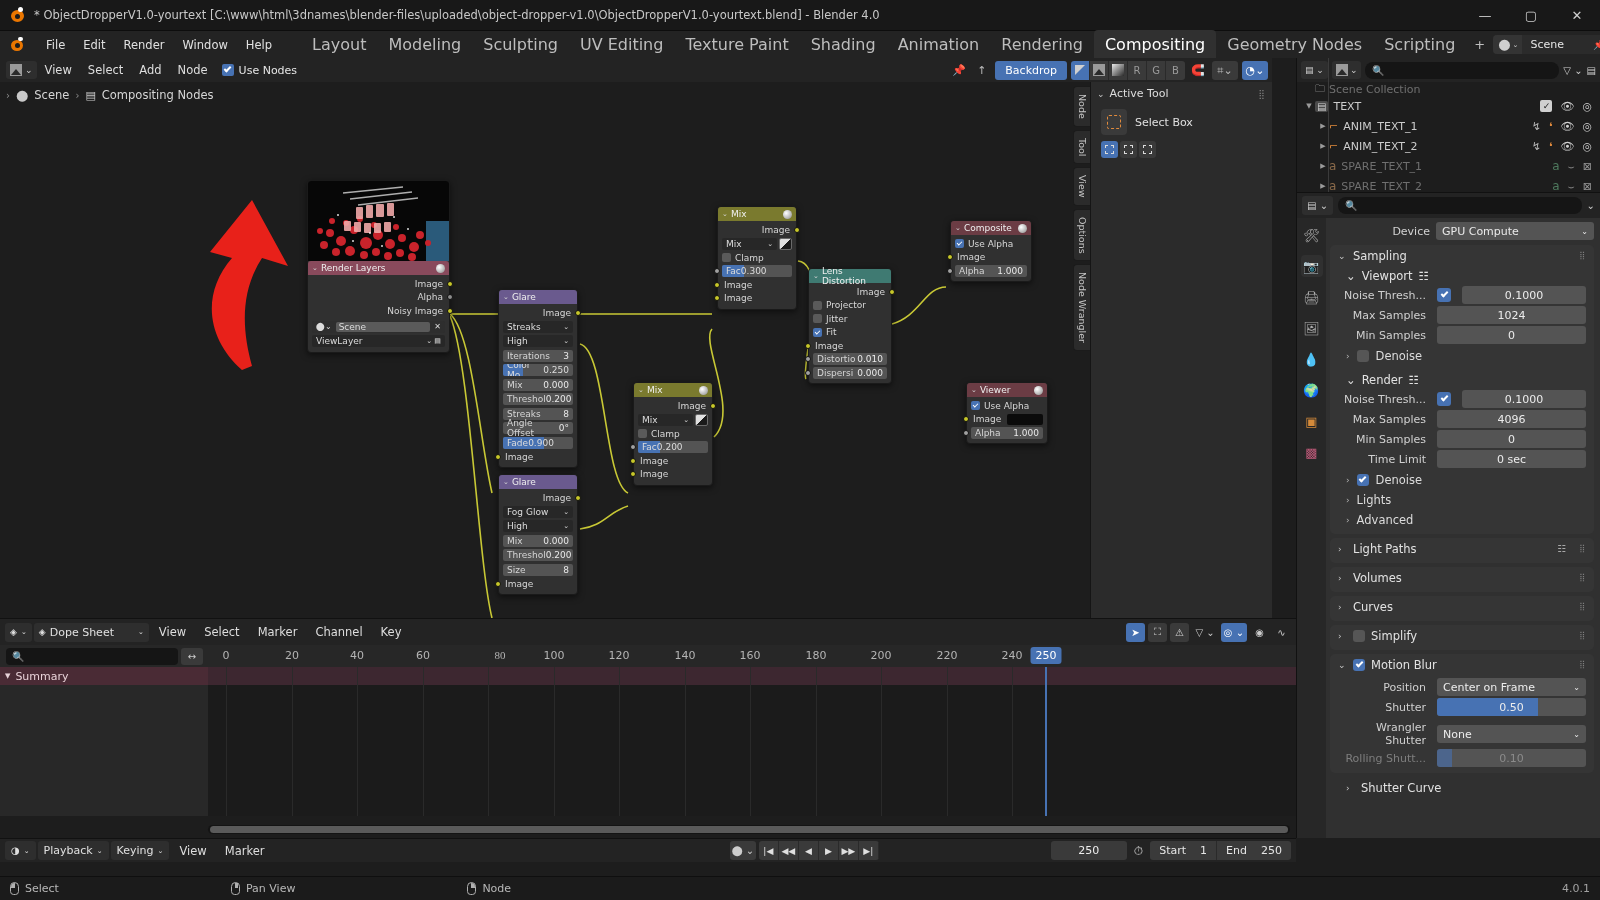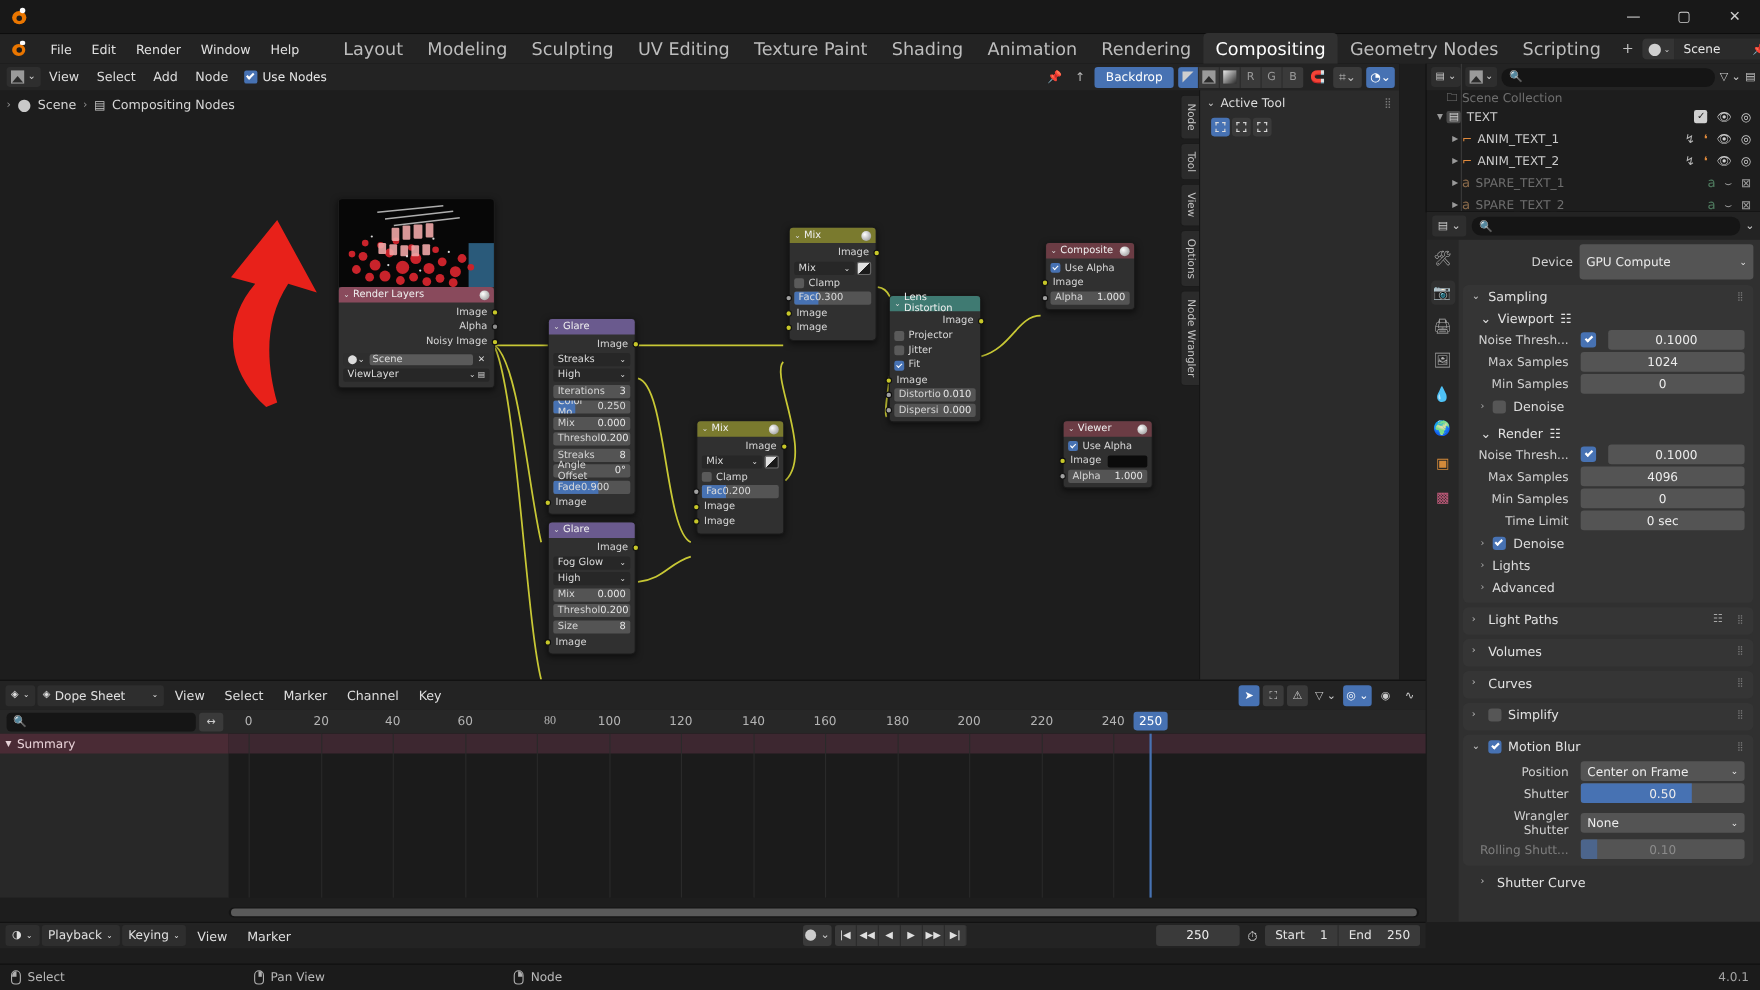--- a/index.html
+++ b/index.html
@@ -291,21 +291,21 @@
   .pr-tab { width: 22px; height: 22px; display:flex; align-items:center; justify-content:center;
     font-size: 13px; color: #b0b0b0; border-radius: 4px; }
   .pr-tab.active { background: #303030; }
   .pr-content {
     position: absolute; left: 29px; top: 25px; right: 0; bottom: 0;
     overflow: hidden; padding: 4px 6px 0 4px;
   }
   .pr-line { display: flex; align-items: center; gap: 6px; margin-bottom: 5px; }
   .pr-lab { font-size: 11px; color: #d2d2d2; text-align: right; }
   .pr-dd {
-    flex: 1; height: 32px; background: #545454; border-radius: 3px;
+    flex: 1; height: 18px; background: #545454; border-radius: 3px;
     display: flex; align-items: center; justify-content: space-between;
     padding: 0 6px; font-size: 11px; color: #e9e9e9;
   }
   .panel {
     background: #353535; border-radius: 5px; margin-bottom: 4px; padding: 0 0 4px 0;
   }
   .panel-hdr {
     display: flex; align-items: center; gap: 6px; height: 21px; padding: 0 8px;
     font-size: 11.5px; color: #e2e2e2;
   }
@@ -434,20 +434,21 @@
 </head>
 <body>
 
 <div class="app">
 
   <div class="titlebar">
     <div class="blender-logo">
       <div class="ring"></div>
         <div class="dot"></div>
     </div>
+    <div class="title-text">* ObjectDropperV1.0-yourtext [C:\www\html\3dnames\blender-files\uploaded\object-dropper-v1.0\ObjectDropperV1.0-yourtext.blend] - Blender 4.0</div>
     <div class="win-buttons">
       <div class="win-btn">—</div>
       <div class="win-btn">▢</div>
       <div class="win-btn close">✕</div>
     </div>
   </div>
 
   <div class="topbar">
     <div class="blender-logo">
       <div class="ring"></div>
@@ -947,20 +948,26 @@
       <div class="vtab">Options</div>
       <div class="vtab">Node Wrangler</div>
     </div>
 
     <div class="n-panel">
       <div class="np-header">
         <span style="font-size:9px;color:#c8c8c8;">⌄</span>
         <span>Active Tool</span>
         <span class="np-grip">⣿</span>
       </div>
+      <div class="np-row">
+        <div class="tool-icon-box">
+            <div class="dashed-sq"></div>
+          </div>
+        <span style="font-size:11px;color:#e0e0e0;">Select Box</span>
+      </div>
       <div class="np-seg">
         <div class="s on">
             <div class="mini-sq"></div>
           </div>
         <div class="s">
             <div class="mini-sq"></div>
           </div>
         <div class="s">
             <div class="mini-sq"></div>
           </div>

